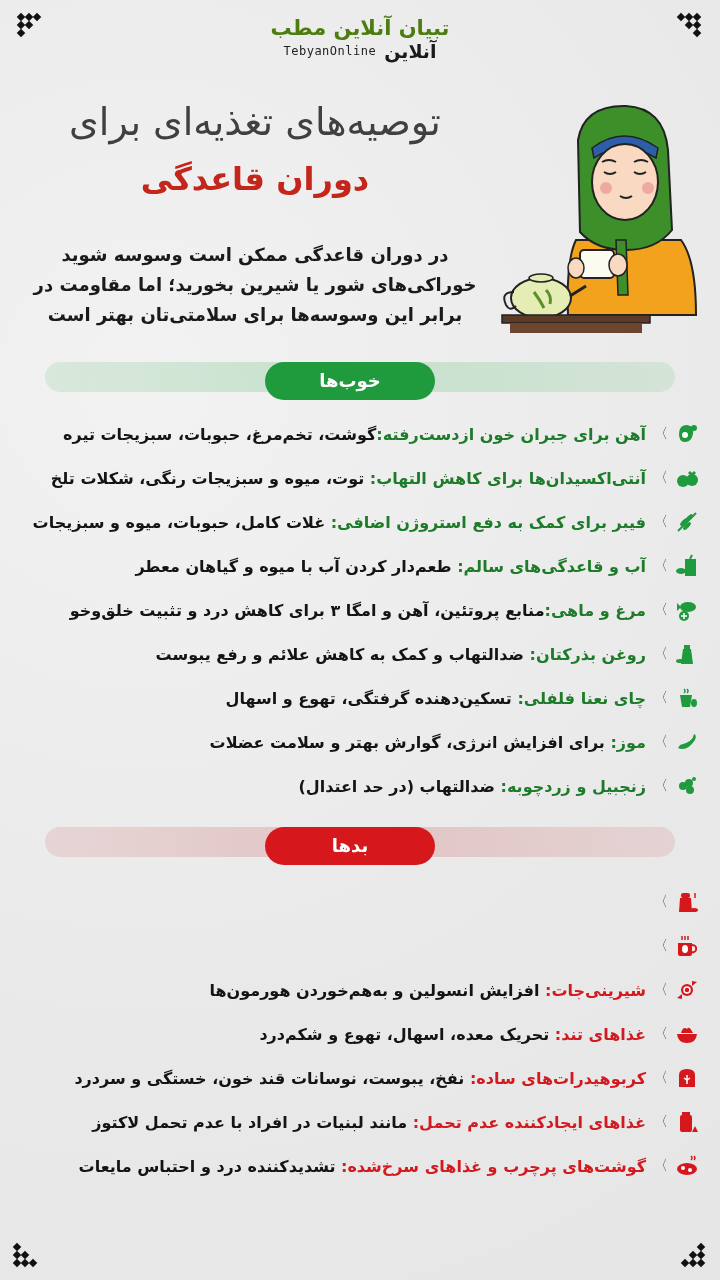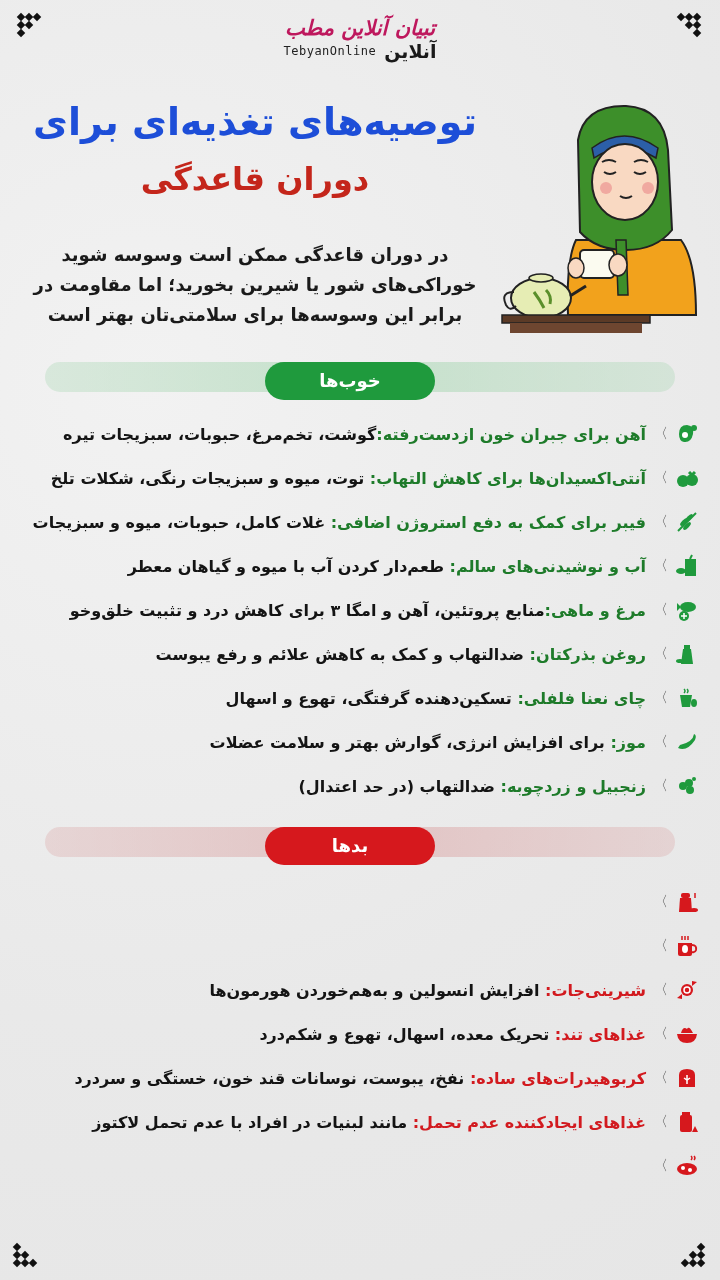--- a/index.html
+++ b/index.html
@@ -12,26 +12,26 @@
     position: relative;
   }
   .corner { position: absolute; width: 24px; height: 24px; }
   .corner span { position: absolute; width: 6px; height: 6px; background: #111; transform: rotate(45deg); }
   .corner.tl { left: 18px; top: 14px; }
   .corner.tr { right: 18px; top: 14px; }
   .corner.bl { left: 14px; bottom: 12px; }
   .corner.br { right: 14px; bottom: 12px; }
 
   .brand { position: absolute; top: 16px; left: 0; width: 720px; text-align: center; direction: rtl; }
-  .brand-fa { font-size: 21px; font-weight: bold; color: #be185d; line-height: 24px; font-style: italic; }
+  .brand-fa { font-size: 21px; font-weight: bold; color: #4d7c0f; line-height: 24px; }
   .brand-row { display: flex; justify-content: center; align-items: center; gap: 8px; direction: ltr; }
   .brand-fa2 { font-size: 19px; font-weight: bold; color: #1a1a1a; }
   .brand-en { font-family: "DejaVu Sans Mono", monospace; font-size: 12px; color: #222; letter-spacing: 0.5px; }
 
-  .title1 { position: absolute; top: 100px; right: 230px; width: 470px; text-align: center; font-size: 38px; font-weight: bold; color: #1d4ed8; }
+  .title1 { position: absolute; top: 100px; right: 230px; width: 470px; text-align: center; font-size: 38px; font-weight: normal; color: #404040; }
   .title2 { position: absolute; top: 160px; right: 230px; width: 470px; text-align: center; font-size: 32px; font-weight: bold; color: #c4261b; }
   .intro { position: absolute; top: 240px; right: 230px; width: 470px; text-align: center; font-size: 18px; font-weight: bold; line-height: 30px; color: #1a1a1a; }
 
   .illustration { position: absolute; left: 496px; top: 100px; width: 224px; height: 240px; }
 
   .section-bar { position: absolute; left: 45px; width: 630px; height: 30px; border-radius: 19px; }
   .section-bar.good { top: 362px; background: linear-gradient(90deg, rgba(170,215,180,0.35), rgba(170,215,180,0.6) 50%, rgba(170,215,180,0.35)); }
   .section-bar.bad { top: 827px; background: linear-gradient(90deg, rgba(220,170,170,0.35), rgba(220,170,170,0.6) 50%, rgba(220,170,170,0.35)); }
   .pill { position: absolute; left: 220px; top: 0; width: 170px; height: 38px; border-radius: 19px; color: #fff; font-weight: bold; font-size: 18px; text-align: center; line-height: 38px; }
   .good .pill { background: #1f9a3d; }
@@ -170,21 +170,21 @@
   </div>
   <div class="item">
     <span class="icon">
         <svg width="24" height="24">
           <rect x="10" y="5" width="11" height="17" fill="#1f9a3d"></rect>
           <path d="M15 5 L17 1" stroke="#1f9a3d" stroke-width="2"></path>
           <ellipse cx="6" cy="17" rx="5" ry="3" fill="#1f9a3d"></ellipse>
         </svg>
       </span>
     <span class="chev">〉</span>
-    <span class="txt"><span class="k">آب و نوشیدنی‌های سالم:</span><span> طعم‌دار کردن آب با میوه و گیاهان معطر</span></span>
+    <span class="txt"><span class="k">آب و قاعدگی‌های سالم:</span><span> طعم‌دار کردن آب با میوه و گیاهان معطر</span></span>
   </div>
   <div class="item">
     <span class="icon">
         <svg width="24" height="24">
           <ellipse cx="13" cy="9" rx="8" ry="5" fill="#1f9a3d"></ellipse>
           <path d="M2 5 L6 9 L2 13Z" fill="#1f9a3d"></path>
           <circle cx="9" cy="18" r="5" fill="#1f9a3d"></circle>
           <path d="M9 15 V21 M6 18 H12" stroke="#fff" stroke-width="1.5"></path>
         </svg>
       </span>
@@ -308,14 +308,15 @@
   <div class="item">
     <span class="icon">
         <svg width="24" height="24">
           <ellipse cx="12" cy="15" rx="10" ry="6" fill="#d6181d"></ellipse>
           <circle cx="8" cy="14" r="2" fill="#fff"></circle>
           <circle cx="15" cy="16" r="2" fill="#fff"></circle>
           <path d="M16 2 Q18 4 16 6 M19 2 Q21 4 19 6" stroke="#d6181d" stroke-width="1.5" fill="none"></path>
         </svg>
       </span>
     <span class="chev">〉</span>
+    <span class="txt"><span class="k">گوشت‌های پرچرب و غذاهای سرخ‌شده:</span><span> تشدیدکننده درد و احتباس مایعات</span></span>
   </div>
 </div>
 
 </body></html>

